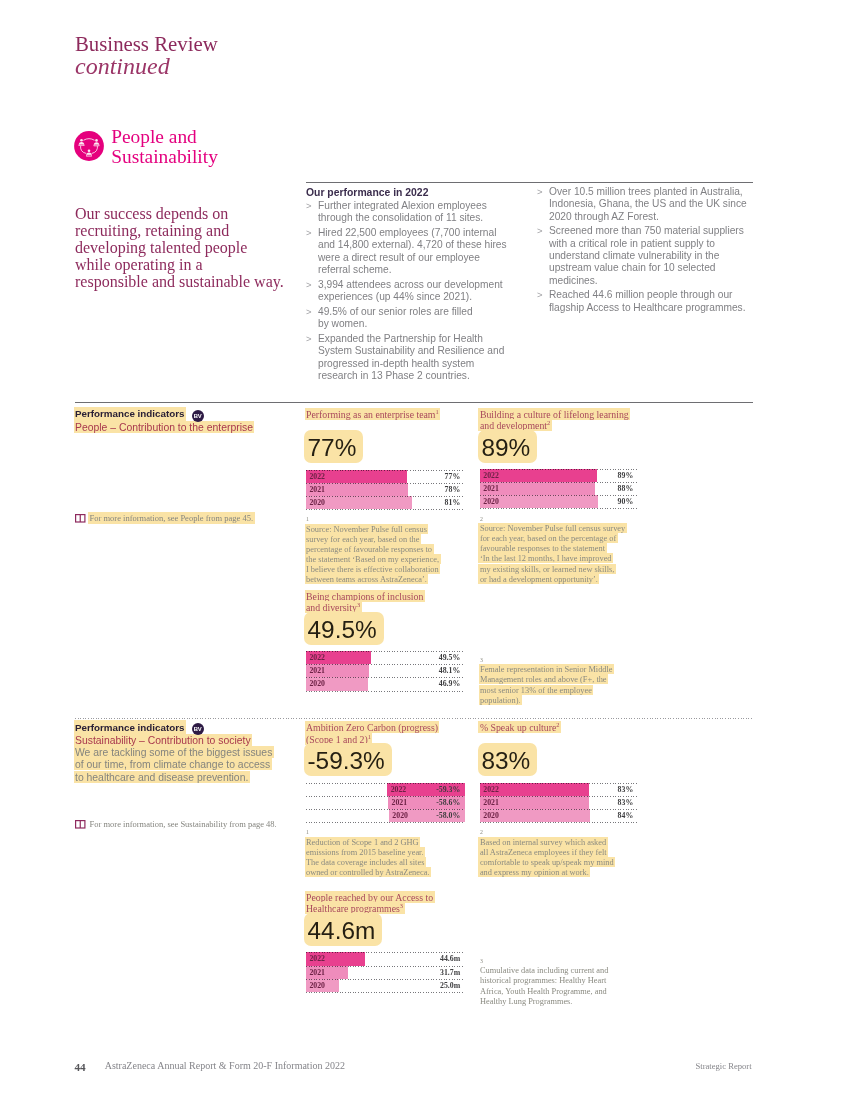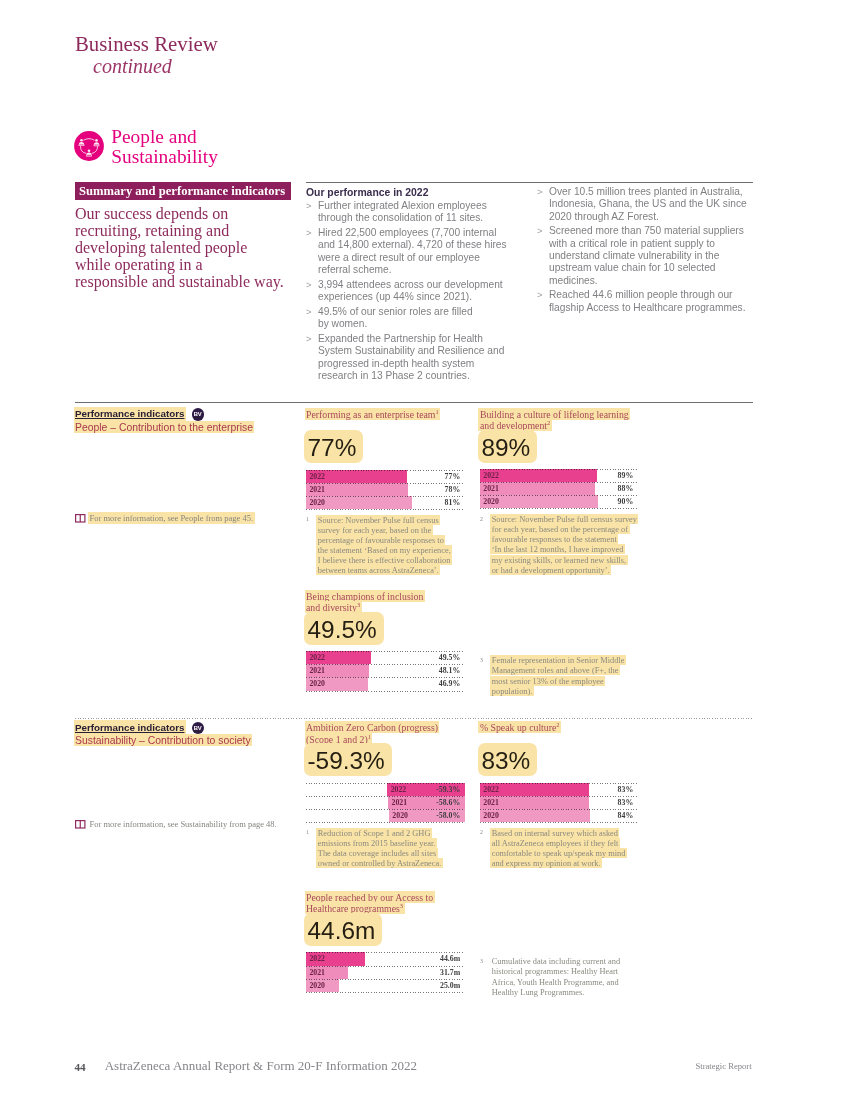--- a/index.html
+++ b/index.html
@@ -5,21 +5,21 @@
 <style>
   html,body{margin:0;padding:0;}
   body{width:849px;height:1100px;background:#ffffff;font-family:"Liberation Sans",sans-serif;position:relative;overflow:hidden;
        -webkit-font-smoothing:antialiased;}
   .page{position:absolute;left:0;top:0;width:849px;height:1100px;}
 
   
   .bw-title{position:absolute;left:75px;top:33px;font-family:"Liberation Serif",serif;
             font-size:20.8px;line-height:22px;color:#8d2a5c;}
   .bw-sub{position:absolute;left:75px;top:55px;font-family:"Liberation Serif",serif;
-          font-style:italic;font-size:20px;line-height:22px;color:#9b3567;margin-left:18px;}
+          font-style:italic;font-size:24px;line-height:22px;color:#9b3567;}
 
   .sec-head{position:absolute;left:74.4px;top:126px;display:flex;align-items:center;}
   .sec-icon{width:30px;height:30px;flex:0 0 auto;display:block;margin-top:0px;line-height:0;}
   .sec-title{margin-left:6.8px;margin-top:0.6px;font-family:"Liberation Serif",serif;font-size:19.4px;line-height:19.9px;
              color:#e4007f;}
 
   
   .rule{position:absolute;height:1px;background:#6e6e72;}
   .dotrule{position:absolute;height:1px;
            background-image:repeating-linear-gradient(to right,#9a9a9e 0 1px,rgba(0,0,0,0) 1px 2.6px);}
@@ -32,21 +32,21 @@
             font-size:16px;line-height:16.9px;color:#8d2a5c;white-space:pre-wrap;}
 
   
   .perf-head{font-weight:bold;font-size:10.4px;line-height:13px;color:#3b2d4d;margin-bottom:1px;
              letter-spacing:0;}
   .bullet{display:flex;font-size:10.2px;line-height:12.3px;color:#808084;margin-bottom:2.5px;}
   .bullet .gt{flex:0 0 auto;width:12px;color:#a0a0a4;font-size:9.5px;}
   .bullet .tx{flex:1 1 auto;white-space:pre-wrap;}
 
   
-  .pi-kicker{font-weight:bold;font-size:9.8px;line-height:13.4px;color:#2a2036;display:flex;text-decoration:underline;}
+  .pi-kicker{font-weight:bold;font-size:9.8px;line-height:13.4px;color:#2a2036;display:flex;align-items:center;}
   .pi-badge{position:relative;top:1.6px;display:inline-block;width:12.2px;height:12.2px;border-radius:50%;
             background:#2d1b45;color:#fff;font-size:5.9px;line-height:12.2px;text-align:center;
             font-weight:bold;margin-left:7.2px;font-family:"Liberation Sans",sans-serif;letter-spacing:-.1px;}
   .pi-title{font-size:10.4px;line-height:12.25px;color:#a8384d;white-space:pre;}
   .pi-body{font-size:10.4px;line-height:12.25px;color:#84847e;white-space:pre;}
   .hl{background:#fae3a6;box-decoration-break:clone;-webkit-box-decoration-break:clone;padding:0.5px 1.5px;margin:0 -1.5px;}
   .pi-link{position:absolute;left:0;display:flex;align-items:center;font-family:"Liberation Serif",serif;
            font-size:8.5px;line-height:11px;color:#85857f;white-space:pre;}
   .pi-link .bk{flex:0 0 auto;margin-right:4px;line-height:0;}
 
@@ -60,28 +60,28 @@
   .bars{position:relative;}
   .barrow{position:relative;height:13.05px;}
   .barfill{position:absolute;top:0;height:13.05px;}
   .baryear{position:absolute;left:3.4px;top:0;height:13.05px;line-height:13.6px;font-family:"Liberation Serif",serif;
            font-weight:bold;font-size:7.8px;color:#6d2145;}
   .barval{position:absolute;right:4.9px;top:0;height:13.05px;line-height:13.6px;font-family:"Liberation Serif",serif;
           font-weight:bold;font-size:7.8px;color:#3d3d3f;}
   .dotline{position:absolute;left:0;right:0;height:1px;mix-blend-mode:multiply;
            background-image:repeating-linear-gradient(to right,#77777b 0 1px,rgba(0,0,0,0) 1px 2.6px);}
   .src{position:absolute;left:0;display:flex;font-family:"Liberation Serif",serif;font-size:8.35px;
-       line-height:10.15px;color:#8a8a80;}
+       line-height:10.15px;color:#8a8a80;flex-direction:column;}
   .src .n{flex:0 0 auto;width:11.8px;font-size:5.8px;line-height:9px;}
   .src .t{flex:1 1 auto;white-space:pre;}
 
   
   .f-num{position:absolute;left:74.4px;top:1062px;font-family:"Liberation Serif",serif;font-weight:bold;
          font-size:11.2px;line-height:11.2px;color:#56565a;}
-  .f-left{position:absolute;left:104.7px;top:1060.5px;font-family:"Liberation Serif",serif;font-size:13px;
+  .f-left{position:absolute;left:104.7px;top:1060.5px;font-family:"Liberation Serif",serif;font-size:10px;
           line-height:10px;color:#85858a;}
   .f-right{position:absolute;left:695.5px;top:1060.5px;font-family:"Liberation Serif",serif;font-size:8.6px;
            line-height:10px;color:#85858a;}
 </style>
 </head>
 <body>
 
 <div class="page">
 
   <div class="bw-title">Business Review</div>
@@ -110,21 +110,20 @@
         <g stroke="#e5007d" stroke-width="0.7" fill="none" stroke-linecap="butt">
           <path d="M5.3 13.9h4.4"></path>
             <path d="M20.3 14.0h4.4"></path>
             <path d="M12.8 24.3h4.4"></path>
         </g>
       </svg>
     </span>
     <span class="sec-title"><span>People and</span><br><span>Sustainability</span></span>
   </div>
 
-  <div class="sum-badge">Summary and performance indicators</div>
   <div class="sum-text">Our success depends on
 recruiting, retaining and
 developing talented people
 while operating in a
 responsible and sustainable way.</div>
 
   <div class="rule" style="left:306px;top:182px;width:447px;"></div>
   <div class="rule" style="left:75px;top:402px;width:678px;"></div>
   <div class="dotrule" style="left:75px;top:718px;width:678px;"></div>
 
@@ -194,20 +193,23 @@
               <line x1="5.25" y1="0.6" x2="5.25" y2="8"></line>
             </g>
           </svg></span><span class="hl">For more information, see People from page 45.</span></div>
     </div>
   <div id="pi-sustain" style="position:absolute;left:75px;top:720px;width:200px;">
       <div class="pi-kicker">
         <span class="hl">Performance indicators</span>
         <span class="pi-badge">BV</span>
       </div>
       <div class="pi-title"><span class="hl">Sustainability – Contribution to society</span></div>
+      <div class="pi-body"><span class="hl">We are tackling some of the biggest issues
+of our time, from climate change to access
+to healthcare and disease prevention.</span></div>
       <div class="pi-link" style="top:99px;"><span class="bk"><svg width="10.5" height="8.6" viewBox="0 0 10.5 8.6">
             <g fill="none" stroke="#8e2a5e" stroke-width="1.2">
               <rect x="0.6" y="0.6" width="9.3" height="7.4"></rect>
               <line x1="5.25" y1="0.6" x2="5.25" y2="8"></line>
             </g>
           </svg></span><span class="">For more information, see Sustainability from page 48.</span></div>
     </div>
 
   <div id="charts">
       <div style="position: absolute; left: 306px; top: 408.6px; width: 159.1px;">

